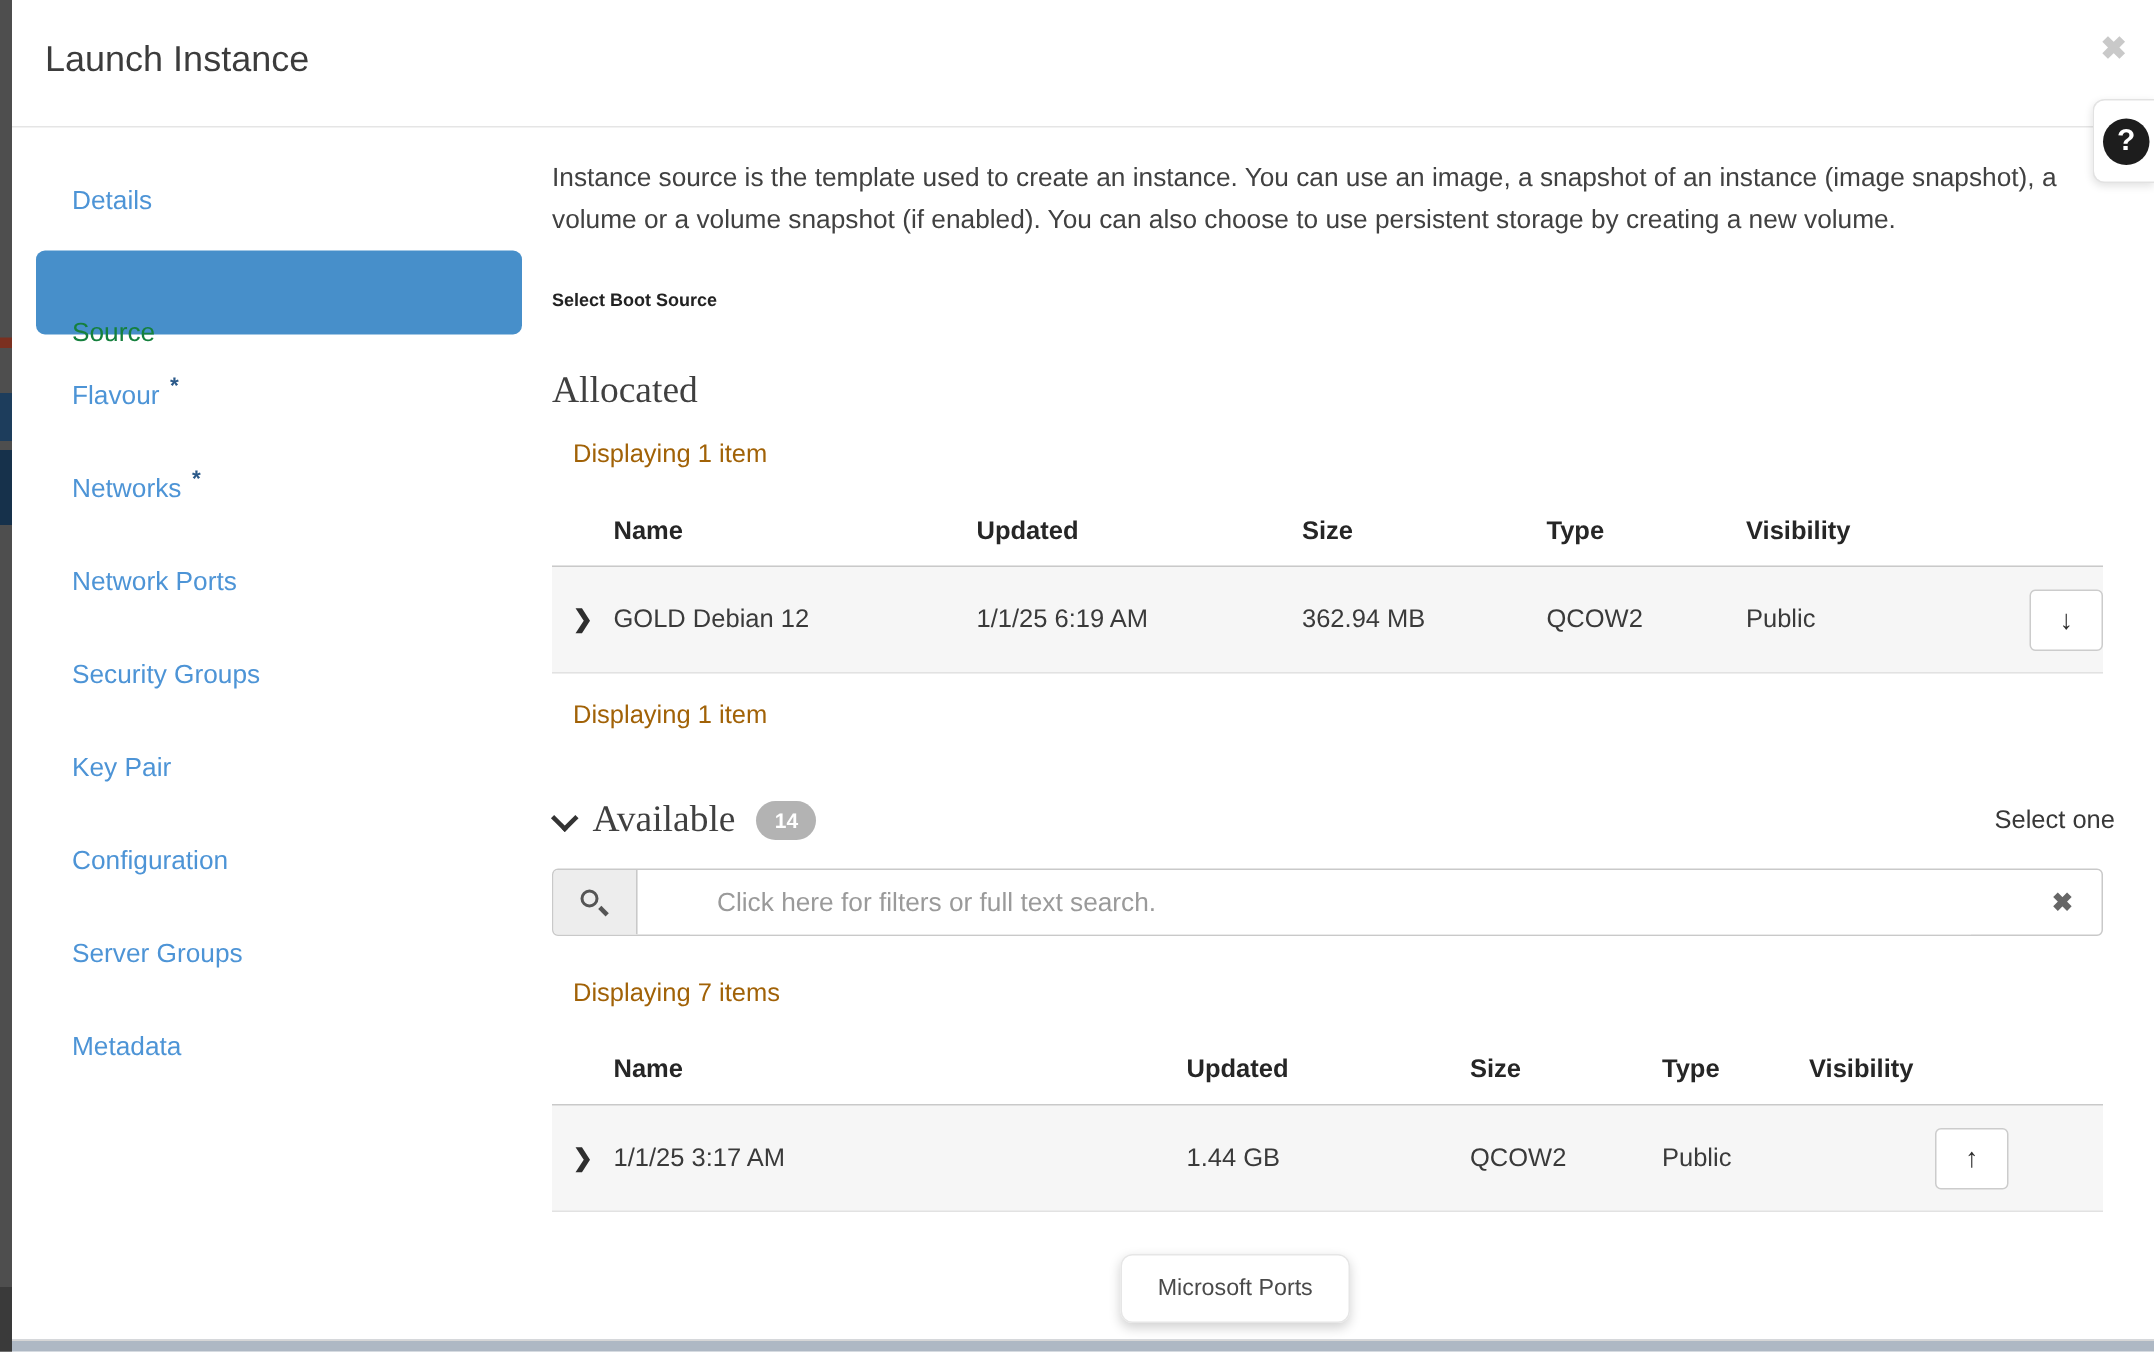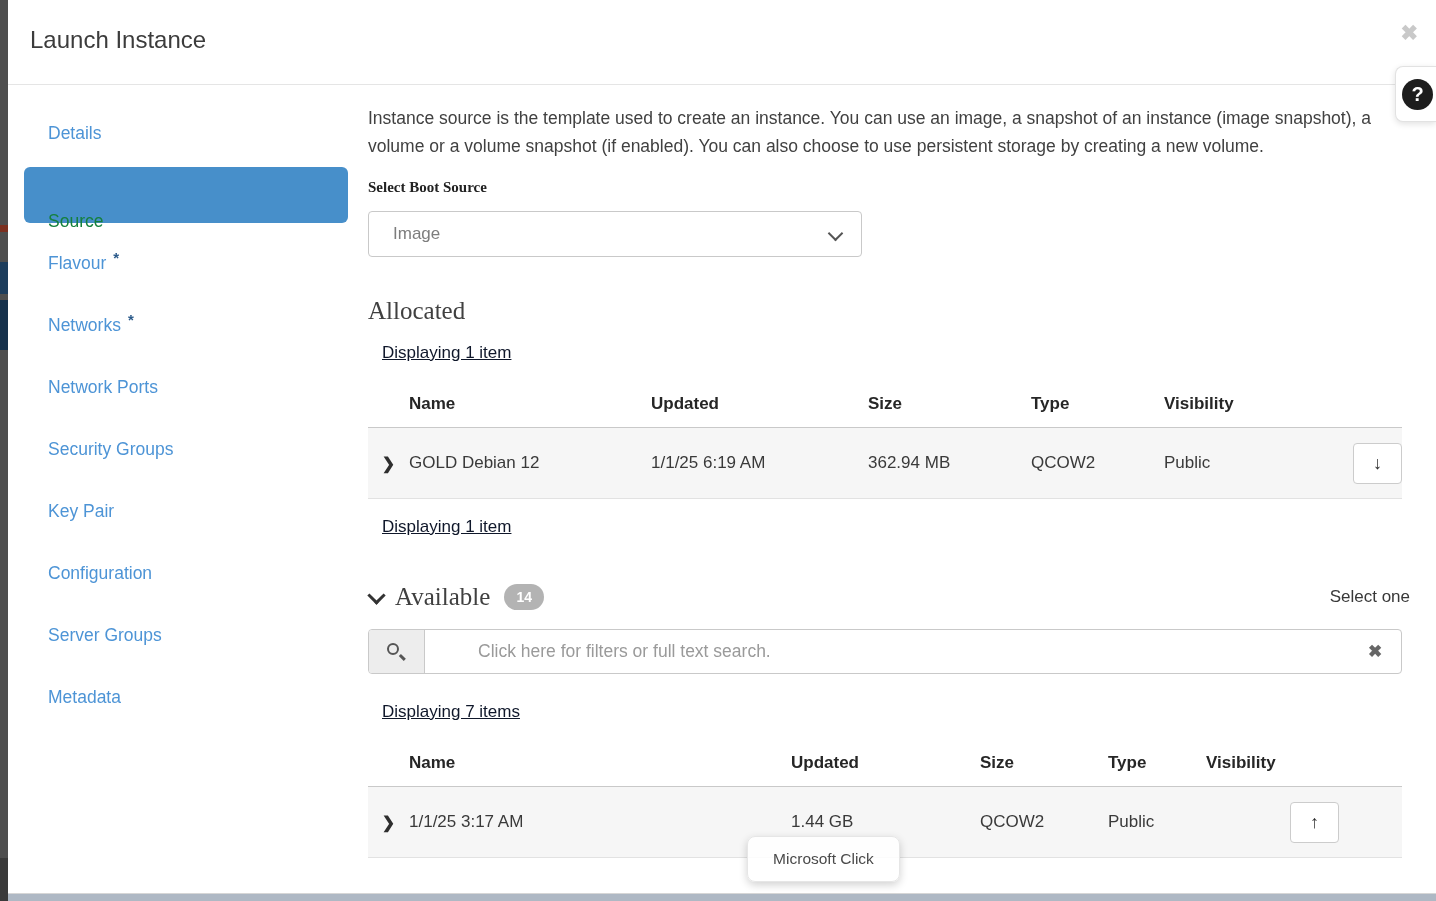--- a/index.html
+++ b/index.html
@@ -35,30 +35,30 @@
     color:#4d94d6; font-size:17.5px; cursor:pointer; }
   .nav-item .req { color:#2b5a8a; font-weight:bold; font-size:15px; margin-left:7px; position:relative; top:-6px; }
   .nav-item.active { margin:3px 0; }
   .nav-active-bg { position:absolute; left:16px; right:36px; top:0; height:56px;
     background:#478fca; border-radius:6px; }
   .nav-item.active span.lbl { position:relative; color:#15803d;margin-top:46px; }
 
   
   .main { position:absolute; left:360px; top:85px; width:1042px; }
   .descr { margin-top:20px; width:1012px; font-size:17.5px; line-height:27.5px; color:#414141; }
-  .boot-label { margin-top:19px; font-size:15px; font-weight:bold; color:#222;font-family:Liberation Serif, serif; }
+  .boot-label { margin-top:33px; font-size:12px; font-weight:bold; color:#222; }
   .select-box { position:relative; margin-top:15px; width:494px; height:46px; border:1px solid #c9c9c9;
     border-radius:4px; background:#fff; cursor:pointer; }
   .select-box .val { position:absolute; left:24px; top:12px; font-size:17px; color:#7d7d7d; }
   .select-chevron { position:absolute; right:20px; top:16px; width:11px; height:11px;
     border-left:2px solid #555; border-bottom:2px solid #555; transform:rotate(-45deg); }
 
   .section-heading { font-size:25px; color:#404040;font-family:Liberation Serif, serif; }
   .alloc-heading { margin-top:40px; }
-  .count-text { font-size:17px; color:#0f172a; padding-left:14px;text-decoration:underline; }
+  .count-text { font-size:17px; color:#a16207; padding-left:14px; }
 
   
   .tbl { width:1034px; }
   .tr { display:grid; align-items:center; }
   .tr.alloc { grid-template-columns:41px 242px 217px 163px 133px 175px 63px; }
   .tr.avail { grid-template-columns:41px 382px 189px 128px 98px 133px 63px; }
   .thead { height:46px; font-weight:bold; font-size:17px; color:#262626; }
   .tbody-row { height:72px; background:#f6f6f6; border-top:1px solid #c9c9c9; border-bottom:1px solid #e2e2e2;
     font-size:17px; color:#3a3a3a; }
   .chev-cell { text-align:center; font-size:16px; font-weight:bold; color:#2e2e2e; cursor:pointer; }
@@ -152,24 +152,20 @@
     <div class="nav-item">
       <span class="lbl">Metadata</span>
     </div>
   </div>
 
   <div class="main">
 
     <div class="descr">Instance source is the template used to create an instance. You can use an image, a snapshot of an instance (image snapshot), a volume or a volume snapshot (if enabled). You can also choose to use persistent storage by creating a new volume.</div>
 
     <div class="boot-label">Select Boot Source</div>
-    <div class="select-box">
-      <span class="val">Image</span>
-      <span class="select-chevron"></span>
-    </div>
 
     <div class="section-heading alloc-heading">Allocated</div>
     <div class="count-text m-top-18">Displaying 1 item</div>
 
     <div class="tbl m-top-18">
       <div class="tr alloc thead">
         <div></div>
         <div>Name</div>
         <div>Updated</div>
         <div>Size</div>
@@ -236,16 +232,16 @@
     </div>
 
   </div>
 </div>
 
 <div class="help-box">
   <div class="help-circle">?</div>
 </div>
 
 <div class="tooltip">
-  <span>Microsoft Click</span>
+  <span>Microsoft Ports</span>
 </div>
 
 <div class="bottom-strip"></div>
 
 </body></html>

